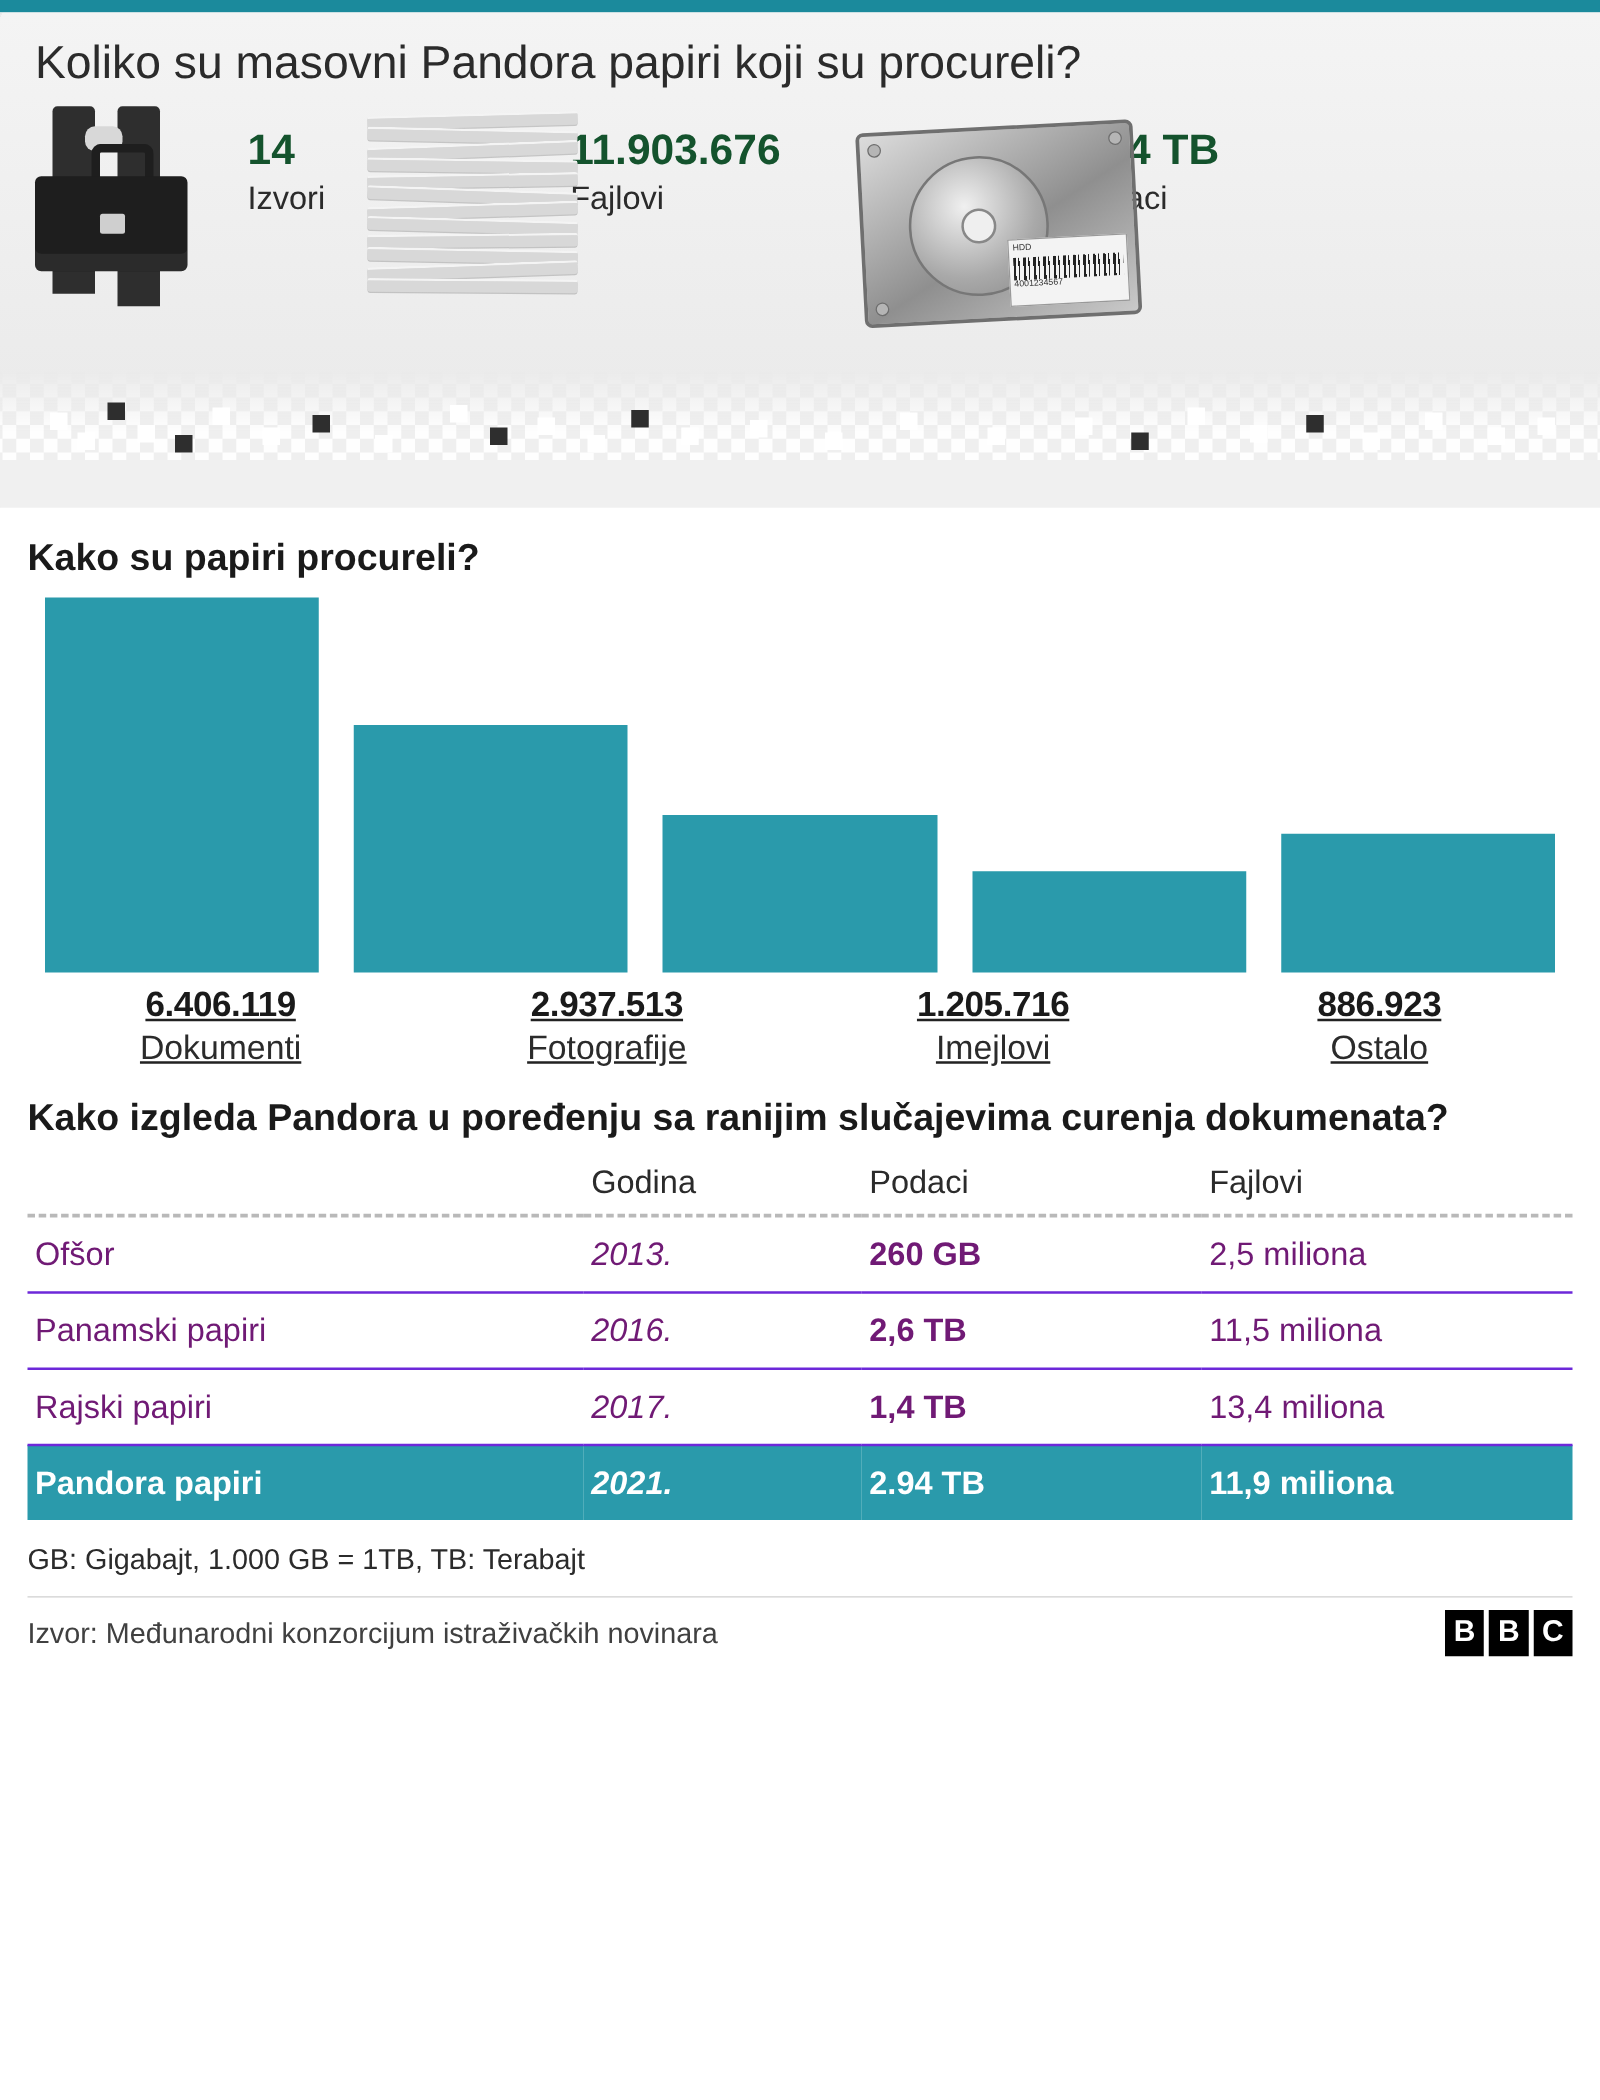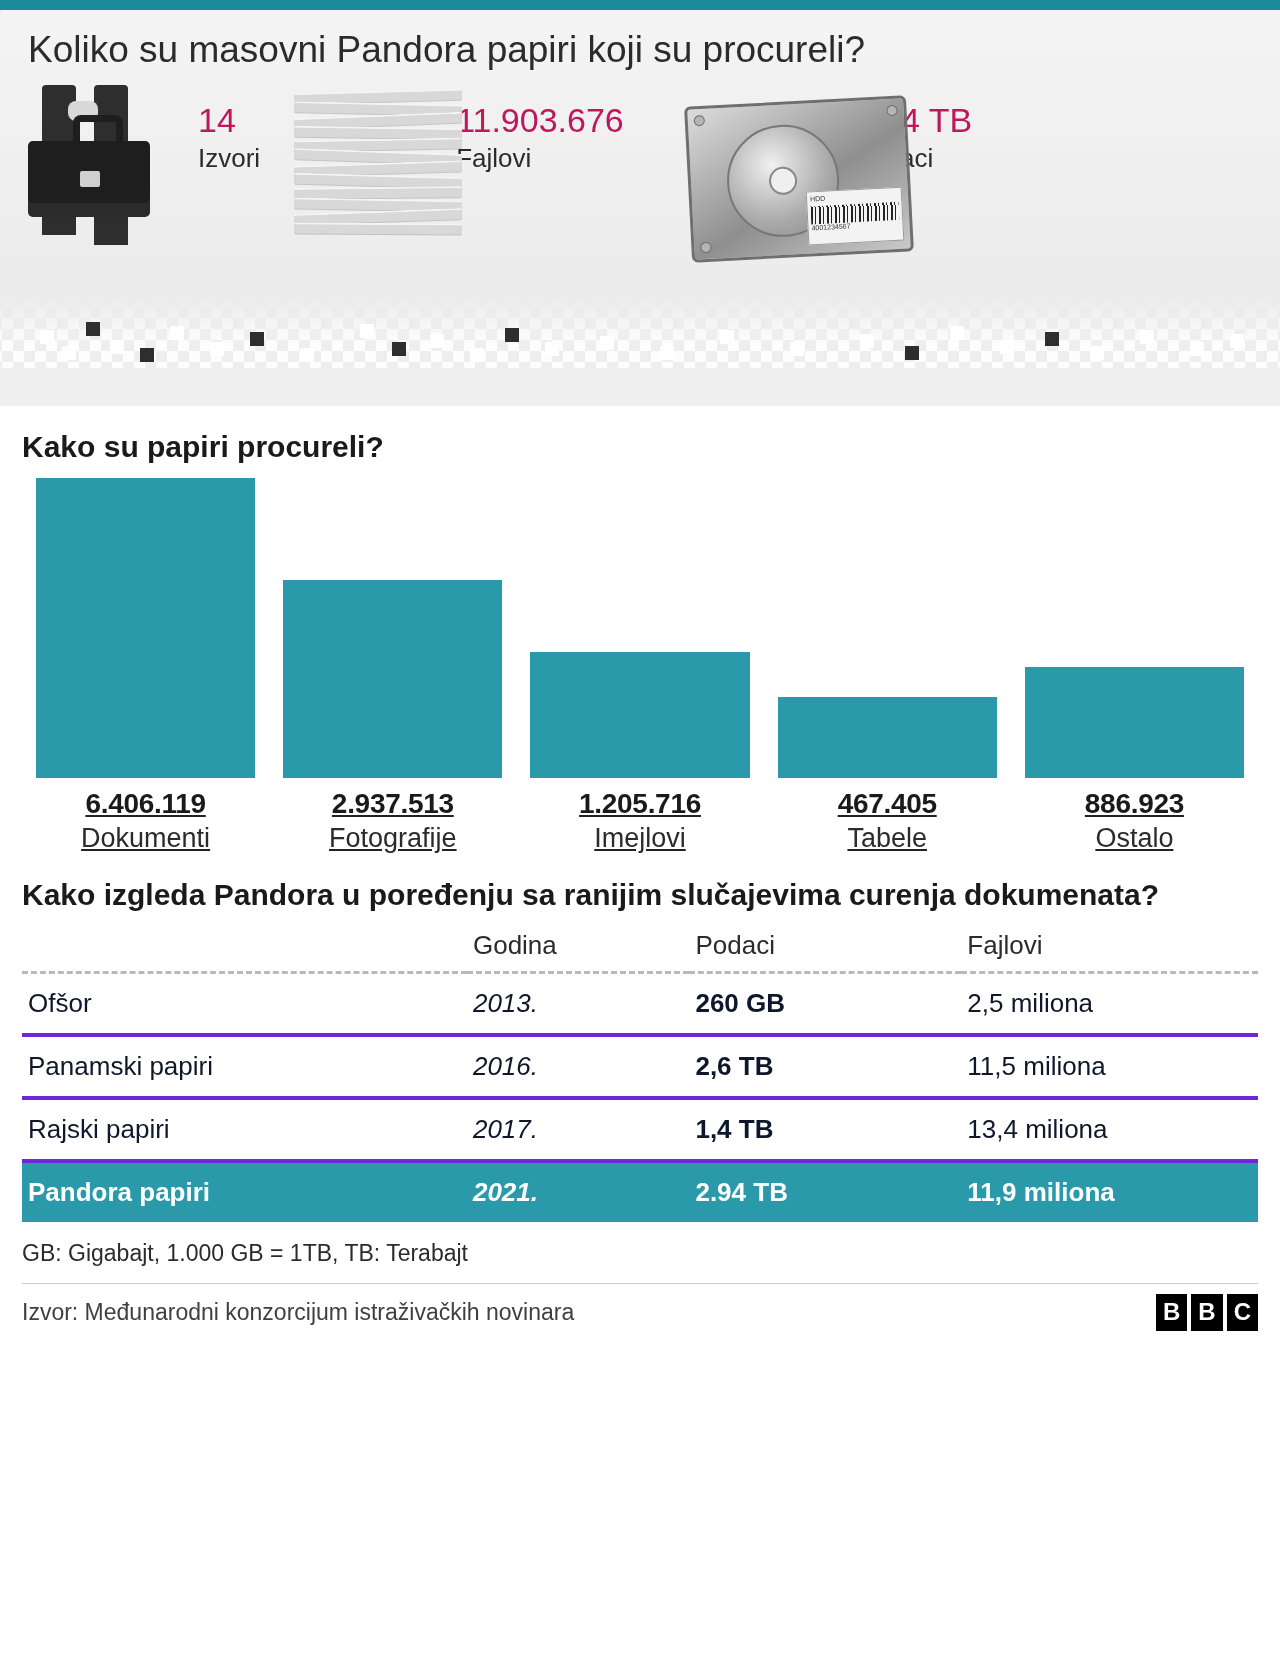--- a/index.html
+++ b/index.html
@@ -62,22 +62,22 @@
     position: relative;
     width: 170px;
     height: 200px;
     flex: 0 0 auto;
   }
   .hero-item .txt {
     padding-top: 18px;
   }
   .hero-num {
     font-size: 34px;
-    font-weight: normal;
-    color: #be185d;
+    font-weight: bold;
+    color: #14532d;
     line-height: 1.05;
   }
   .hero-lbl {
     font-size: 26px;
     color: #2b2b2b;
     margin-top: 4px;
   }
 
   
   .art-briefcase .leg-l, .art-briefcase .leg-r {
@@ -297,23 +297,23 @@
     color: #2b2b2b;
     text-align: left;
     padding: 4px 6px 10px 6px;
     margin-left: 17px;
   }
   .table thead tr {
     border-bottom: 3px dashed #b9b9b9;
   }
   .table td {
     font-size: 26px;
-    color: #0f172a;
+    color: #701a75;
     padding: 14px 6px;
-    border-bottom: 4px solid #6d28d9;
+    border-bottom: 2px solid #6d28d9;
   }
   .table td.name { width: 36%; }
   .table td.year { width: 18%; font-style: italic; }
   .table td.data { width: 22%; font-weight: bold; }
   .table th.name { width: 36%; }
   .table th.year { width: 18%; }
   .table th.data { width: 22%; }
   .table tr.highlight td {
     background: #2a9aab;
     color: #ffffff;
@@ -481,24 +481,20 @@
       <div class="bar-value">6.406.119</div>
       <div class="bar-name">Dokumenti</div>
     </div>
     <div class="bar-label">
       <div class="bar-value">2.937.513</div>
       <div class="bar-name">Fotografije</div>
     </div>
     <div class="bar-label">
       <div class="bar-value">1.205.716</div>
       <div class="bar-name">Imejlovi</div>
-    </div>
-    <div class="bar-label">
-      <div class="bar-value">467.405</div>
-      <div class="bar-name">Tabele</div>
     </div>
     <div class="bar-label">
       <div class="bar-value">886.923</div>
       <div class="bar-name">Ostalo</div>
     </div>
   </div>
 </div>
 
 <div class="section">
   <div class="sec-title">Kako izgleda Pandora u poređenju sa ranijim slučajevima curenja dokumenata?</div>

